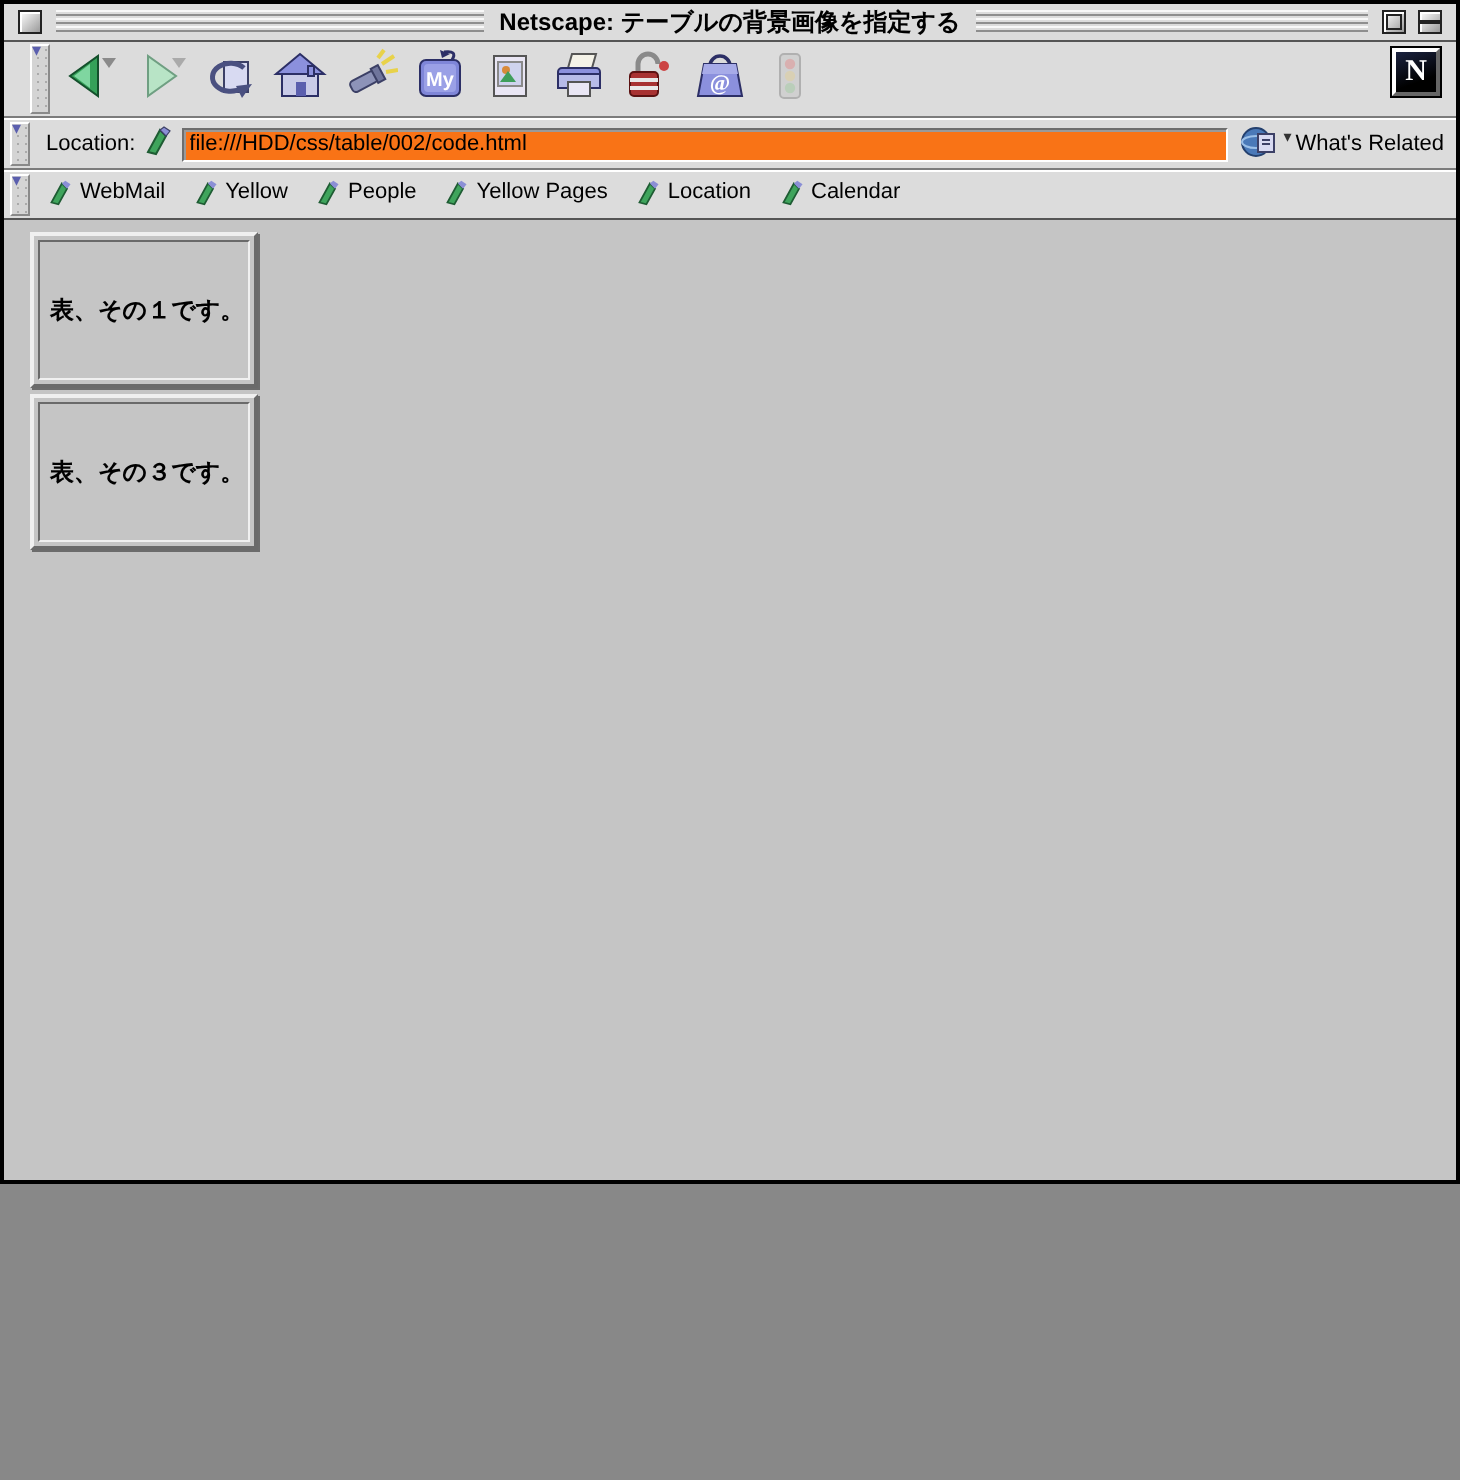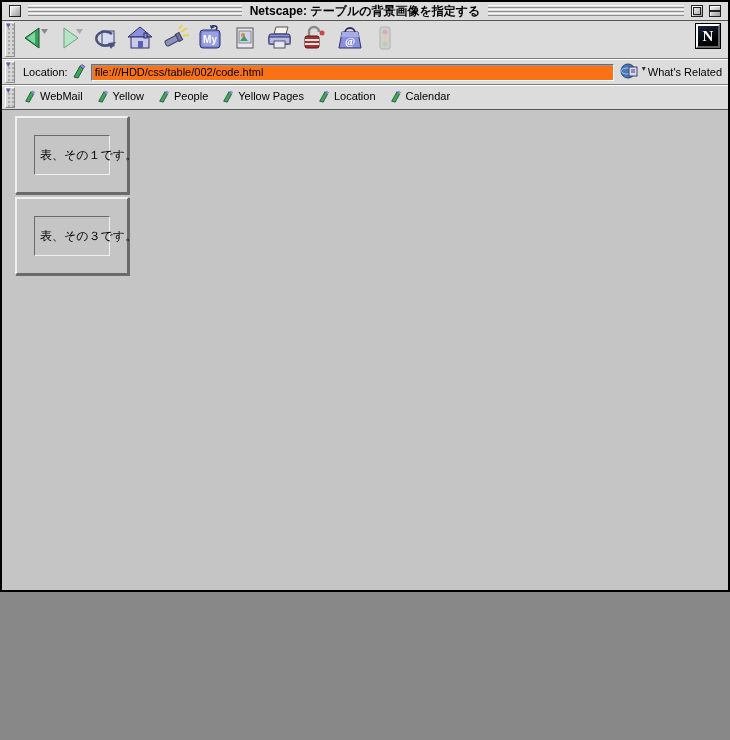--- a/index.html
+++ b/index.html
@@ -25,42 +25,42 @@
   .title-text{position:relative;margin:0 auto;padding:0 8px;background:#dcdcdc;
     font-weight:bold;font-size:12px;white-space:nowrap;z-index:2;}
   
   .divider{height:2px;border-top:1px solid #7c7c7c;border-bottom:1px solid #fff;}
   .bar{display:flex;align-items:center;background:#dcdcdc;position:relative;}
   .collapse-tab{width:10px;align-self:stretch;margin:1px 2px 1px 1px;border:1px solid #9a9a9a;
     border-color:#fff #8a8a8a #8a8a8a #fff;background:#d4d4d4;position:relative;
     background-image:radial-gradient(#aaa 25%,transparent 26%);background-size:4px 4px;background-position:1px 8px;}
   .collapse-tab:before{content:"▾";position:absolute;top:-3px;left:0px;color:#5b5fae;font-size:9px;}
   
-  .toolbar{height:37px;padding-left:2px;}
+  .toolbar{height:37px;padding-left:12px;}
   .tool-btn{width:35px;height:33px;display:flex;align-items:center;justify-content:center;background:transparent;border:none;padding:0;}
   .nlogo{position:absolute;right:8px;top:3px;width:24px;height:24px;background:linear-gradient(160deg,#1b2340 0%,#000 70%);
     border:2px solid;border-color:#fff #666 #666 #fff;outline:1px solid #000;
     color:#fff;font-family:"Liberation Serif",serif;font-weight:bold;font-size:15px;
     display:flex;align-items:center;justify-content:center;}
   
   .locbar{height:24px;padding:0 6px 0 2px;}
   .loc-label{margin:0 4px 0 6px;font-size:11px;}
   .loc-input{flex:1 1 auto;height:17px;margin:0 6px 0 4px;border:1px solid;border-color:#6e6e6e #fff #fff #6e6e6e;
     box-shadow:inset 1px 1px 0 #9a9a9a;background:#f97316;color:#000;
     font-family:"Liberation Sans",sans-serif;font-size:11px;padding:1px 3px;}
   .whats-related{display:flex;align-items:center;gap:2px;background:transparent;border:none;font-size:11px;padding:0;}
   .wr-caret{font-size:8px;color:#333;margin-top:-8px;}
   
   .persbar{height:23px;padding-left:2px;}
   .pers-item{display:flex;align-items:flex-start;gap:3px;margin:0 7px;background:transparent;border:none;font-size:11px;padding:0;}
   
   .content{height:606px;background:#c5c5c5;border-top:1px solid #555;padding:6px 0 0 13px;}
   .tbl{width:114px;height:78px;margin-bottom:3px;background:#c5c5c5;
     border:2px solid;border-color:#f0f0f0 #6a6a6a #6a6a6a #f0f0f0;
-    box-shadow:1px 1px 0 rgba(0,0,0,.45);padding:17px;}
+    box-shadow:1px 1px 0 rgba(0,0,0,.45);padding:2px;font-weight:bold;}
   .tbl-cell{height:100%;border:1px solid;border-color:#6a6a6a #f0f0f0 #f0f0f0 #6a6a6a;
     display:flex;align-items:center;padding-left:5px;
     font-family:"DejaVu Sans",sans-serif;font-size:12px;letter-spacing:0px;white-space:nowrap;}
   
   .statusbar{height:22px;border-top:1px solid #7c7c7c;box-shadow:inset 0 1px 0 #fff;
     display:flex;align-items:center;padding:0 4px;background:#dcdcdc;}
   .status-icons{display:flex;align-items:center;gap:2px;height:16px;padding:0 3px;
     border:1px solid;border-color:#8a8a8a #fff #fff #8a8a8a;margin-right:2px;}
   .status-field{flex:1 1 auto;height:16px;border:1px solid;border-color:#8a8a8a #fff #fff #8a8a8a;
     background:#dcdcdc;font-size:10px;padding:1px 4px;margin-right:4px;}

